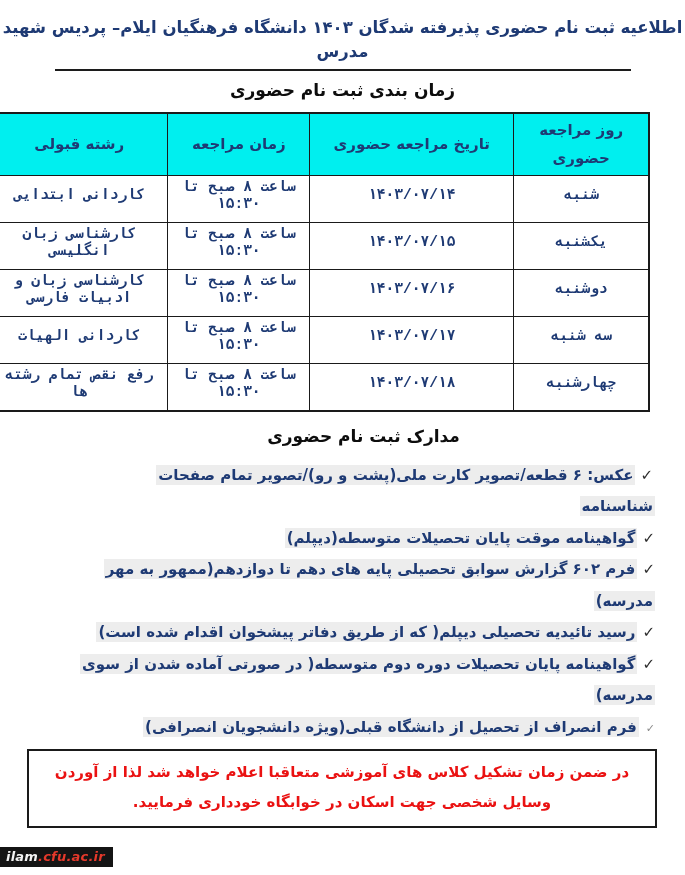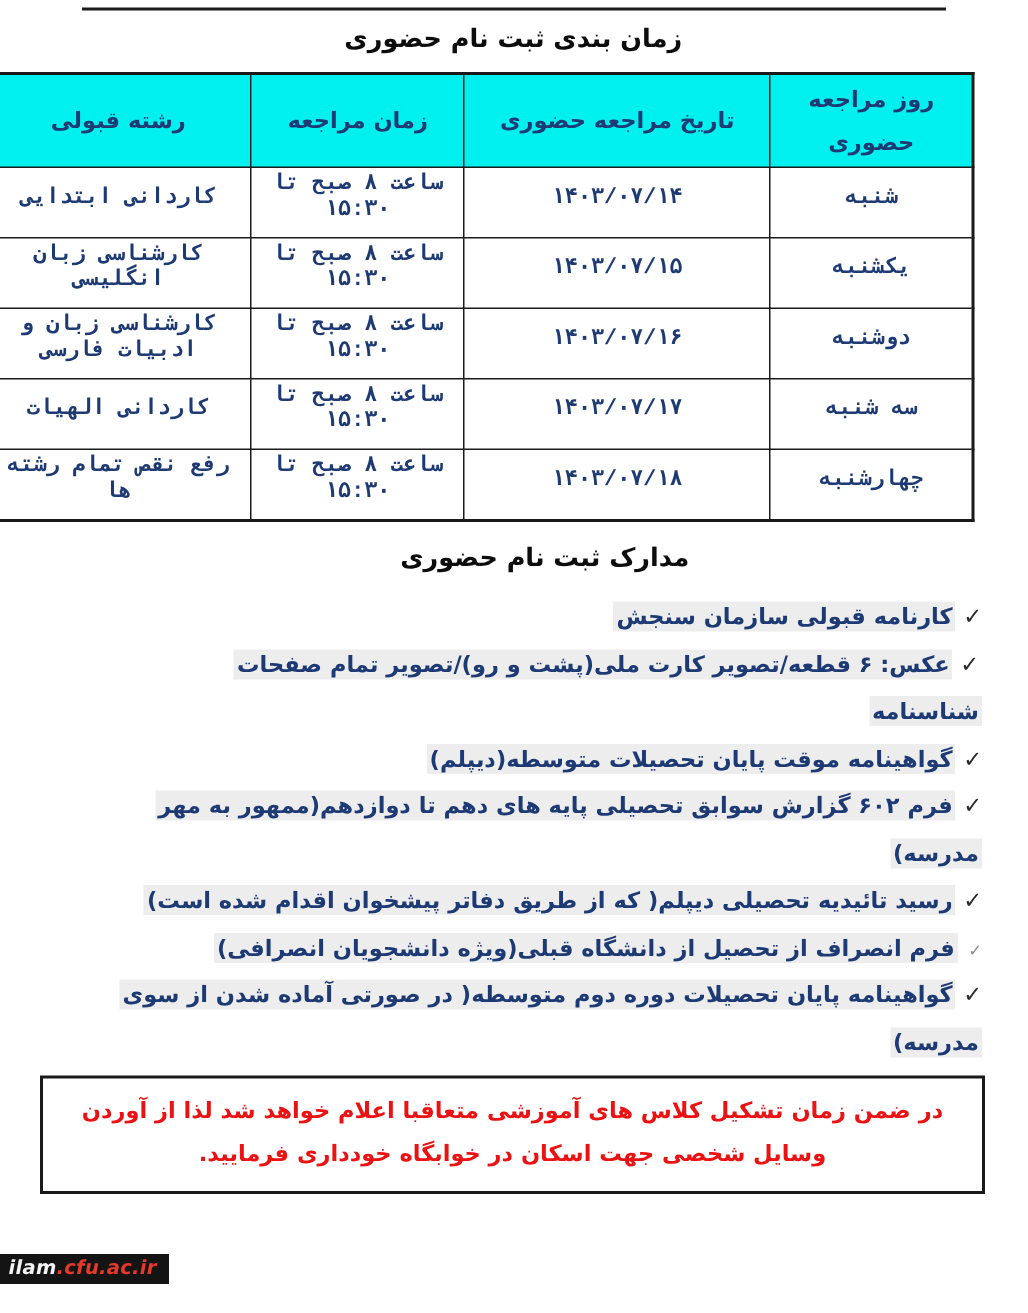--- a/index.html
+++ b/index.html
@@ -107,37 +107,38 @@
   .notice-text {
     color: #ea1212;
     font-size: 15px;
     font-weight: bold;
     line-height: 1.95;
   }
 
   .watermark {
     position: absolute;
     left: 0;
-    bottom: 24px;
+    bottom: 8px;
     background: #141414;
     padding: 2px 8px 3px 6px;
     font-size: 13px;
     font-style: italic;
     font-weight: bold;
     letter-spacing: 0.2px;
     direction: ltr;
   }
   .watermark .wm-prefix { color: #f3f3f3; }
   .watermark .wm-suffix { color: #e5392b; }
 </style>
 </head>
 <body>
 
 <div class="page">
 
+  <div class="doc-title">اطلاعیه ثبت نام حضوری پذیرفته شدگان ۱۴۰۳ دانشگاه فرهنگیان ایلام– پردیس شهید مدرس</div>
   <hr class="title-rule">
 
   <div class="section-title">زمان بندی ثبت نام حضوری</div>
 
   <table class="schedule">
     <colgroup>
       <col class="c-day">
         <col class="c-date">
         <col class="c-time">
         <col class="c-major">
@@ -181,27 +182,26 @@
         <td>ساعت ۸ صبح تا ۱۵:۳۰</td>
         <td>رفع نقص تمام رشته ها</td>
       </tr>
     </tbody>
   </table>
 
   <div class="docs-section">
     <div class="section-title">مدارک ثبت نام حضوری</div>
 
     <ul class="doc-list">
-      <li class="doc-item"><span class="check">✓</span><span class="hl">کارنامه قبولی سازمان سنجش</span></li>
       <li class="doc-item"><span class="check">✓</span><span class="hl">عکس: ۶ قطعه/تصویر کارت ملی(پشت و رو)/تصویر تمام صفحات شناسنامه</span></li>
       <li class="doc-item"><span class="check">✓</span><span class="hl">گواهینامه موقت پایان تحصیلات متوسطه(دیپلم)</span></li>
       <li class="doc-item"><span class="check">✓</span><span class="hl">فرم ۶۰۲ گزارش سوابق تحصیلی پایه های دهم تا دوازدهم(ممهور به مهر مدرسه)</span></li>
       <li class="doc-item"><span class="check">✓</span><span class="hl">رسید تائیدیه تحصیلی دیپلم( که از طریق دفاتر پیشخوان اقدام شده است)</span></li>
+      <li class="doc-item"><span class="check">✓</span><span class="hl">گواهینامه پایان تحصیلات دوره دوم متوسطه( در صورتی آماده شدن از سوی مدرسه)</span></li>
       <li class="doc-item"><span class="check check-small">✓</span><span class="hl">فرم انصراف از تحصیل از دانشگاه قبلی(ویژه دانشجویان انصرافی)</span></li>
-      <li class="doc-item"><span class="check">✓</span><span class="hl">گواهینامه پایان تحصیلات دوره دوم متوسطه( در صورتی آماده شدن از سوی مدرسه)</span></li>
     </ul>
   </div>
 
   <div class="notice-box">
     <div class="notice-text">در ضمن زمان تشکیل کلاس های آموزشی متعاقبا اعلام خواهد شد لذا از آوردن وسایل شخصی جهت اسکان در خوابگاه خودداری فرمایید.</div>
   </div>
 
   <div class="watermark">
     <span class="wm-prefix">ilam</span><span class="wm-suffix">.cfu.ac.ir</span>
   </div>

